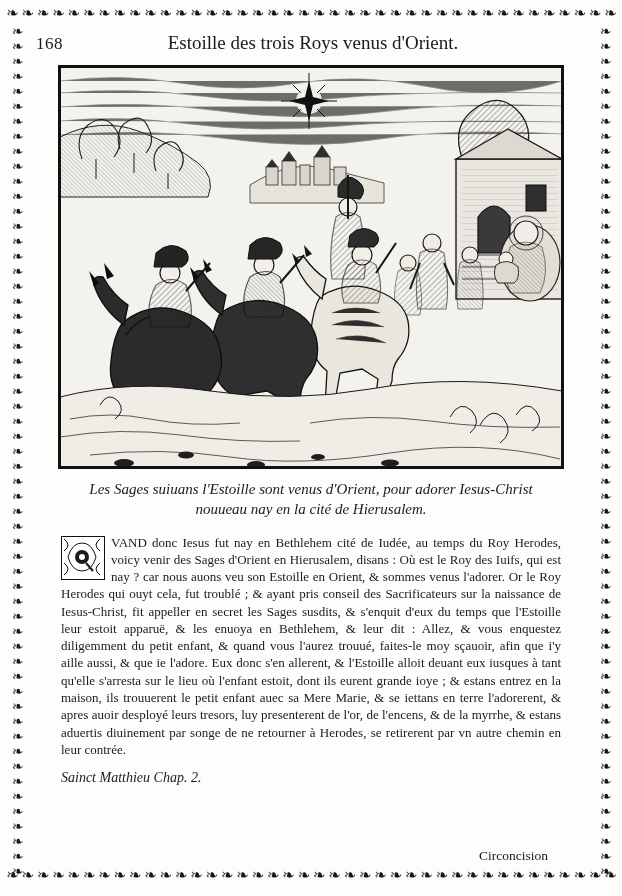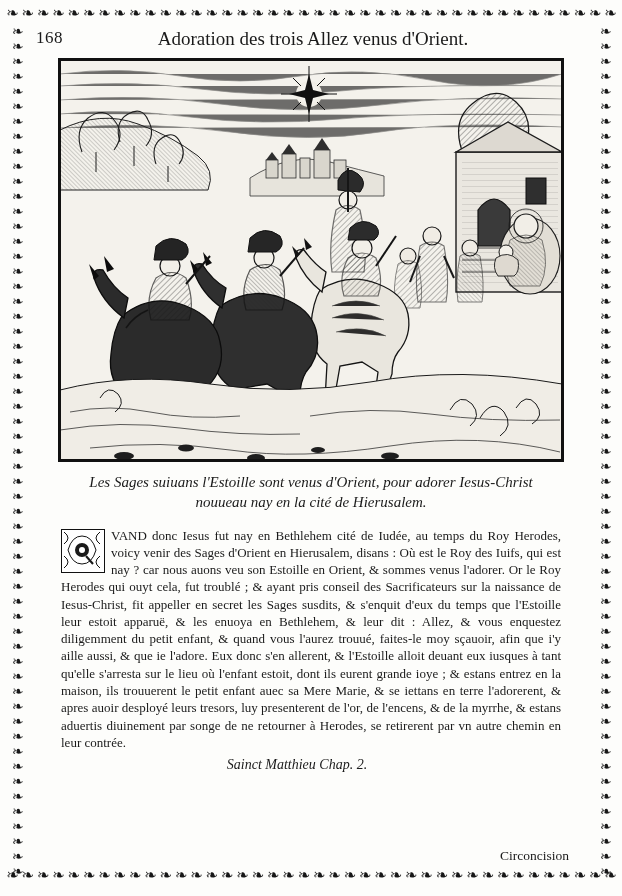--- a/index.html
+++ b/index.html
@@ -68,23 +68,23 @@
   #content {
     position: absolute;
     left: 36px;
     top: 28px;
     width: 550px;
     height: 840px;
   }
 
   .head-row {
     display: flex;
-    align-items: flex-start;
+    align-items: flex-end;
     height: 26px;
-    margin-bottom: 4px;
+    margin-bottom: 11px;
   }
   .folio {
     font-size: 17px;
     width: 38px;
     letter-spacing: 0.5px;
   }
   .running-title {
     flex: 1;
     text-align: center;
     font-size: 19px;
@@ -127,29 +127,29 @@
     border: 1px solid #111;
     background: #ffffff;
   }
   .body-text {
     font-size: 13px;
     line-height: 1.33;
     text-align: justify;
     hyphens: none;
   }
   .attribution {
-    margin-top: 6px;
-    text-align: center;
+    margin-top: 12px;
+    text-align: left;
     padding-right: 28px;
     font-size: 14px;
     font-style: italic;
   }
   .catchword {
     position: absolute;
-    right: 17px;
+    right: 38px;
     bottom: 4px;
     font-size: 13.5px;
   }
 </style>
 </head>
 <body>
 
 <div id="page">
 
   <div class="border-frame">
@@ -272,21 +272,21 @@
         <span class="vglyph">❧</span>
         <span class="vglyph">❧</span>
         <span class="vglyph">❧</span>
       </div>
   </div>
 
   <div id="content">
 
     <div class="head-row">
       <div class="folio">168</div>
-      <div class="running-title">Adoration des trois Allez venus d'Orient.</div>
+      <div class="running-title">Estoille des trois Roys venus d'Orient.</div>
     </div>
 
     <div class="plate">
       <svg width="502" height="400" viewBox="0 0 502 400" xmlns="http://www.w3.org/2000/svg">
         <defs>
           <pattern id="hatchA" width="4" height="4" patternUnits="userSpaceOnUse" patternTransform="rotate(45)">
             <line x1="0" y1="0" x2="0" y2="4" stroke="#1c1c1c" stroke-width="1"></line>
           </pattern>
           <pattern id="hatchB" width="3" height="3" patternUnits="userSpaceOnUse" patternTransform="rotate(-45)">
             <line x1="0" y1="0" x2="0" y2="3" stroke="#2a2a2a" stroke-width="0.8"></line>

